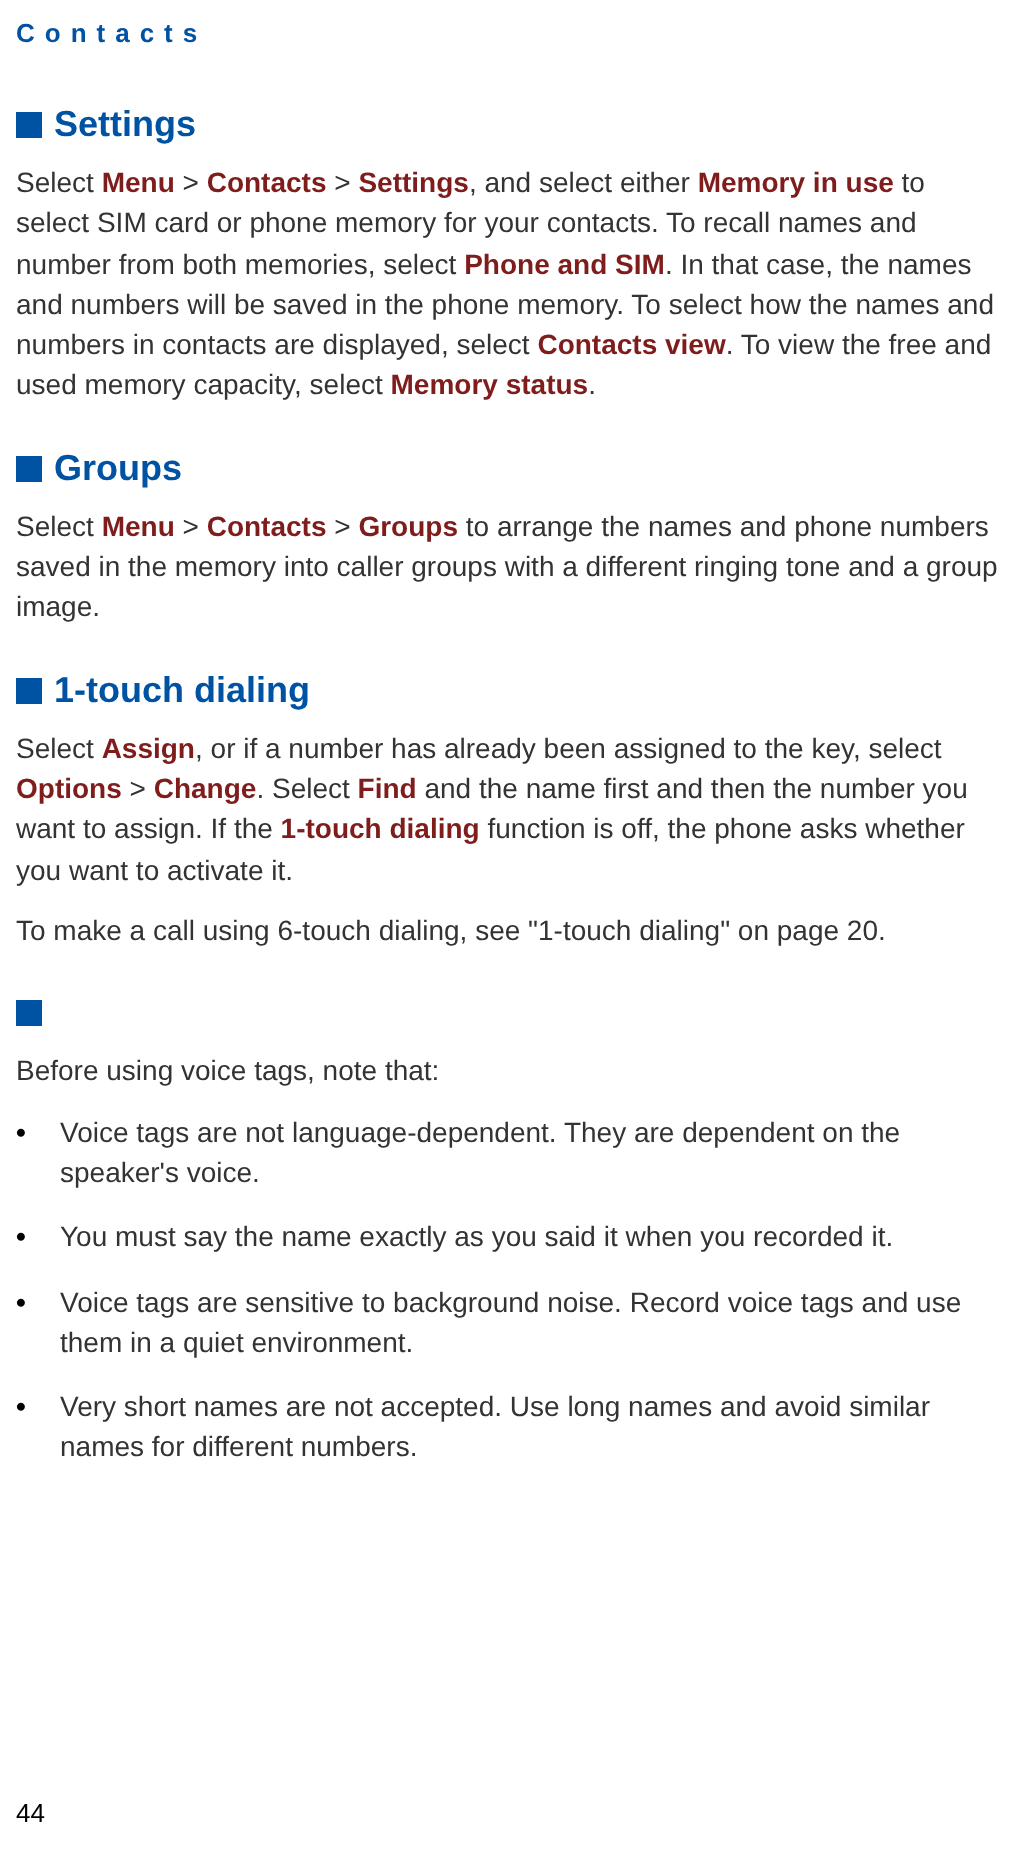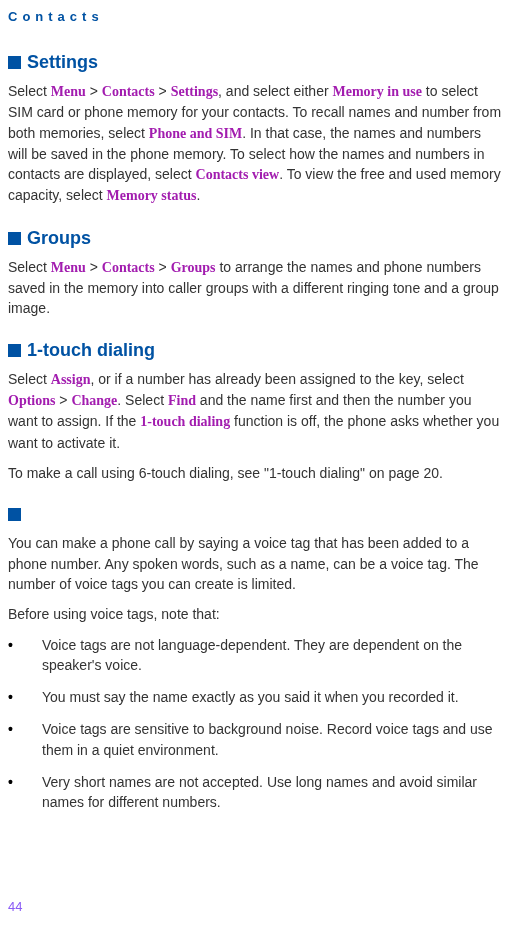--- a/index.html
+++ b/index.html
@@ -38,49 +38,47 @@
       margin-right: 6px;
       vertical-align: baseline;
       position: relative;
       top: 1px;
     }
     .para {
       color: #333;
       margin-bottom: 10px;
     }
     .link {
-      color: #a21caf;
+      color: #7f1d1d;
       font-weight: bold;
-      font-family: Liberation Serif, serif;
     }
     .bullet-list {
       list-style: none;
       padding: 0;
     }
     .bullet-list li {
       display: flex;
       margin-bottom: 12px;
     }
     .bullet-dot {
       width: 22px;
       flex-shrink: 0;
       font-weight: bold;
       font-size: 14px;
     }
     .bullet-text {
       flex: 1;
       color: #333;
-      margin-left: 12px;
     }
     .page-num {
       position: absolute;
       bottom: 8px;
       left: 8px;
       font-size: 13px;
-      color: #8b5cf6;
+      color: #000000;
     }
   </style>
 </head>
 <body>
 
 <div class="header">Contacts</div>
 
 <div class="section">
   <div class="section-title">
     <span class="square"></span><span>Settings</span>
@@ -106,21 +104,20 @@
   <p class="para">
     <span>Select </span><span class="link">Assign</span><span>, or if a number has already been assigned to the key, select </span><span class="link">Options</span><span> &gt; </span><span class="link">Change</span><span>. Select </span><span class="link">Find</span><span> and the name first and then the number you want to assign. If the </span><span class="link">1-touch dialing</span><span> function is off, the phone asks whether you want to activate it.</span>
   </p>
   <p class="para">To make a call using 6-touch dialing, see "1-touch dialing" on page 20.</p>
 </div>
 
 <div class="section">
   <div class="section-title">
     <span class="square"></span>
   </div>
-  <p class="para">You can make a phone call by saying a voice tag that has been added to a phone number. Any spoken words, such as a name, can be a voice tag. The number of voice tags you can create is limited.</p>
   <p class="para">Before using voice tags, note that:</p>
   <ul class="bullet-list">
     <li>
         <span class="bullet-dot">•</span>
         <span class="bullet-text">Voice tags are not language-dependent. They are dependent on the speaker's voice.</span>
       </li>
     <li>
         <span class="bullet-dot">•</span>
         <span class="bullet-text">You must say the name exactly as you said it when you recorded it.</span>
       </li>

